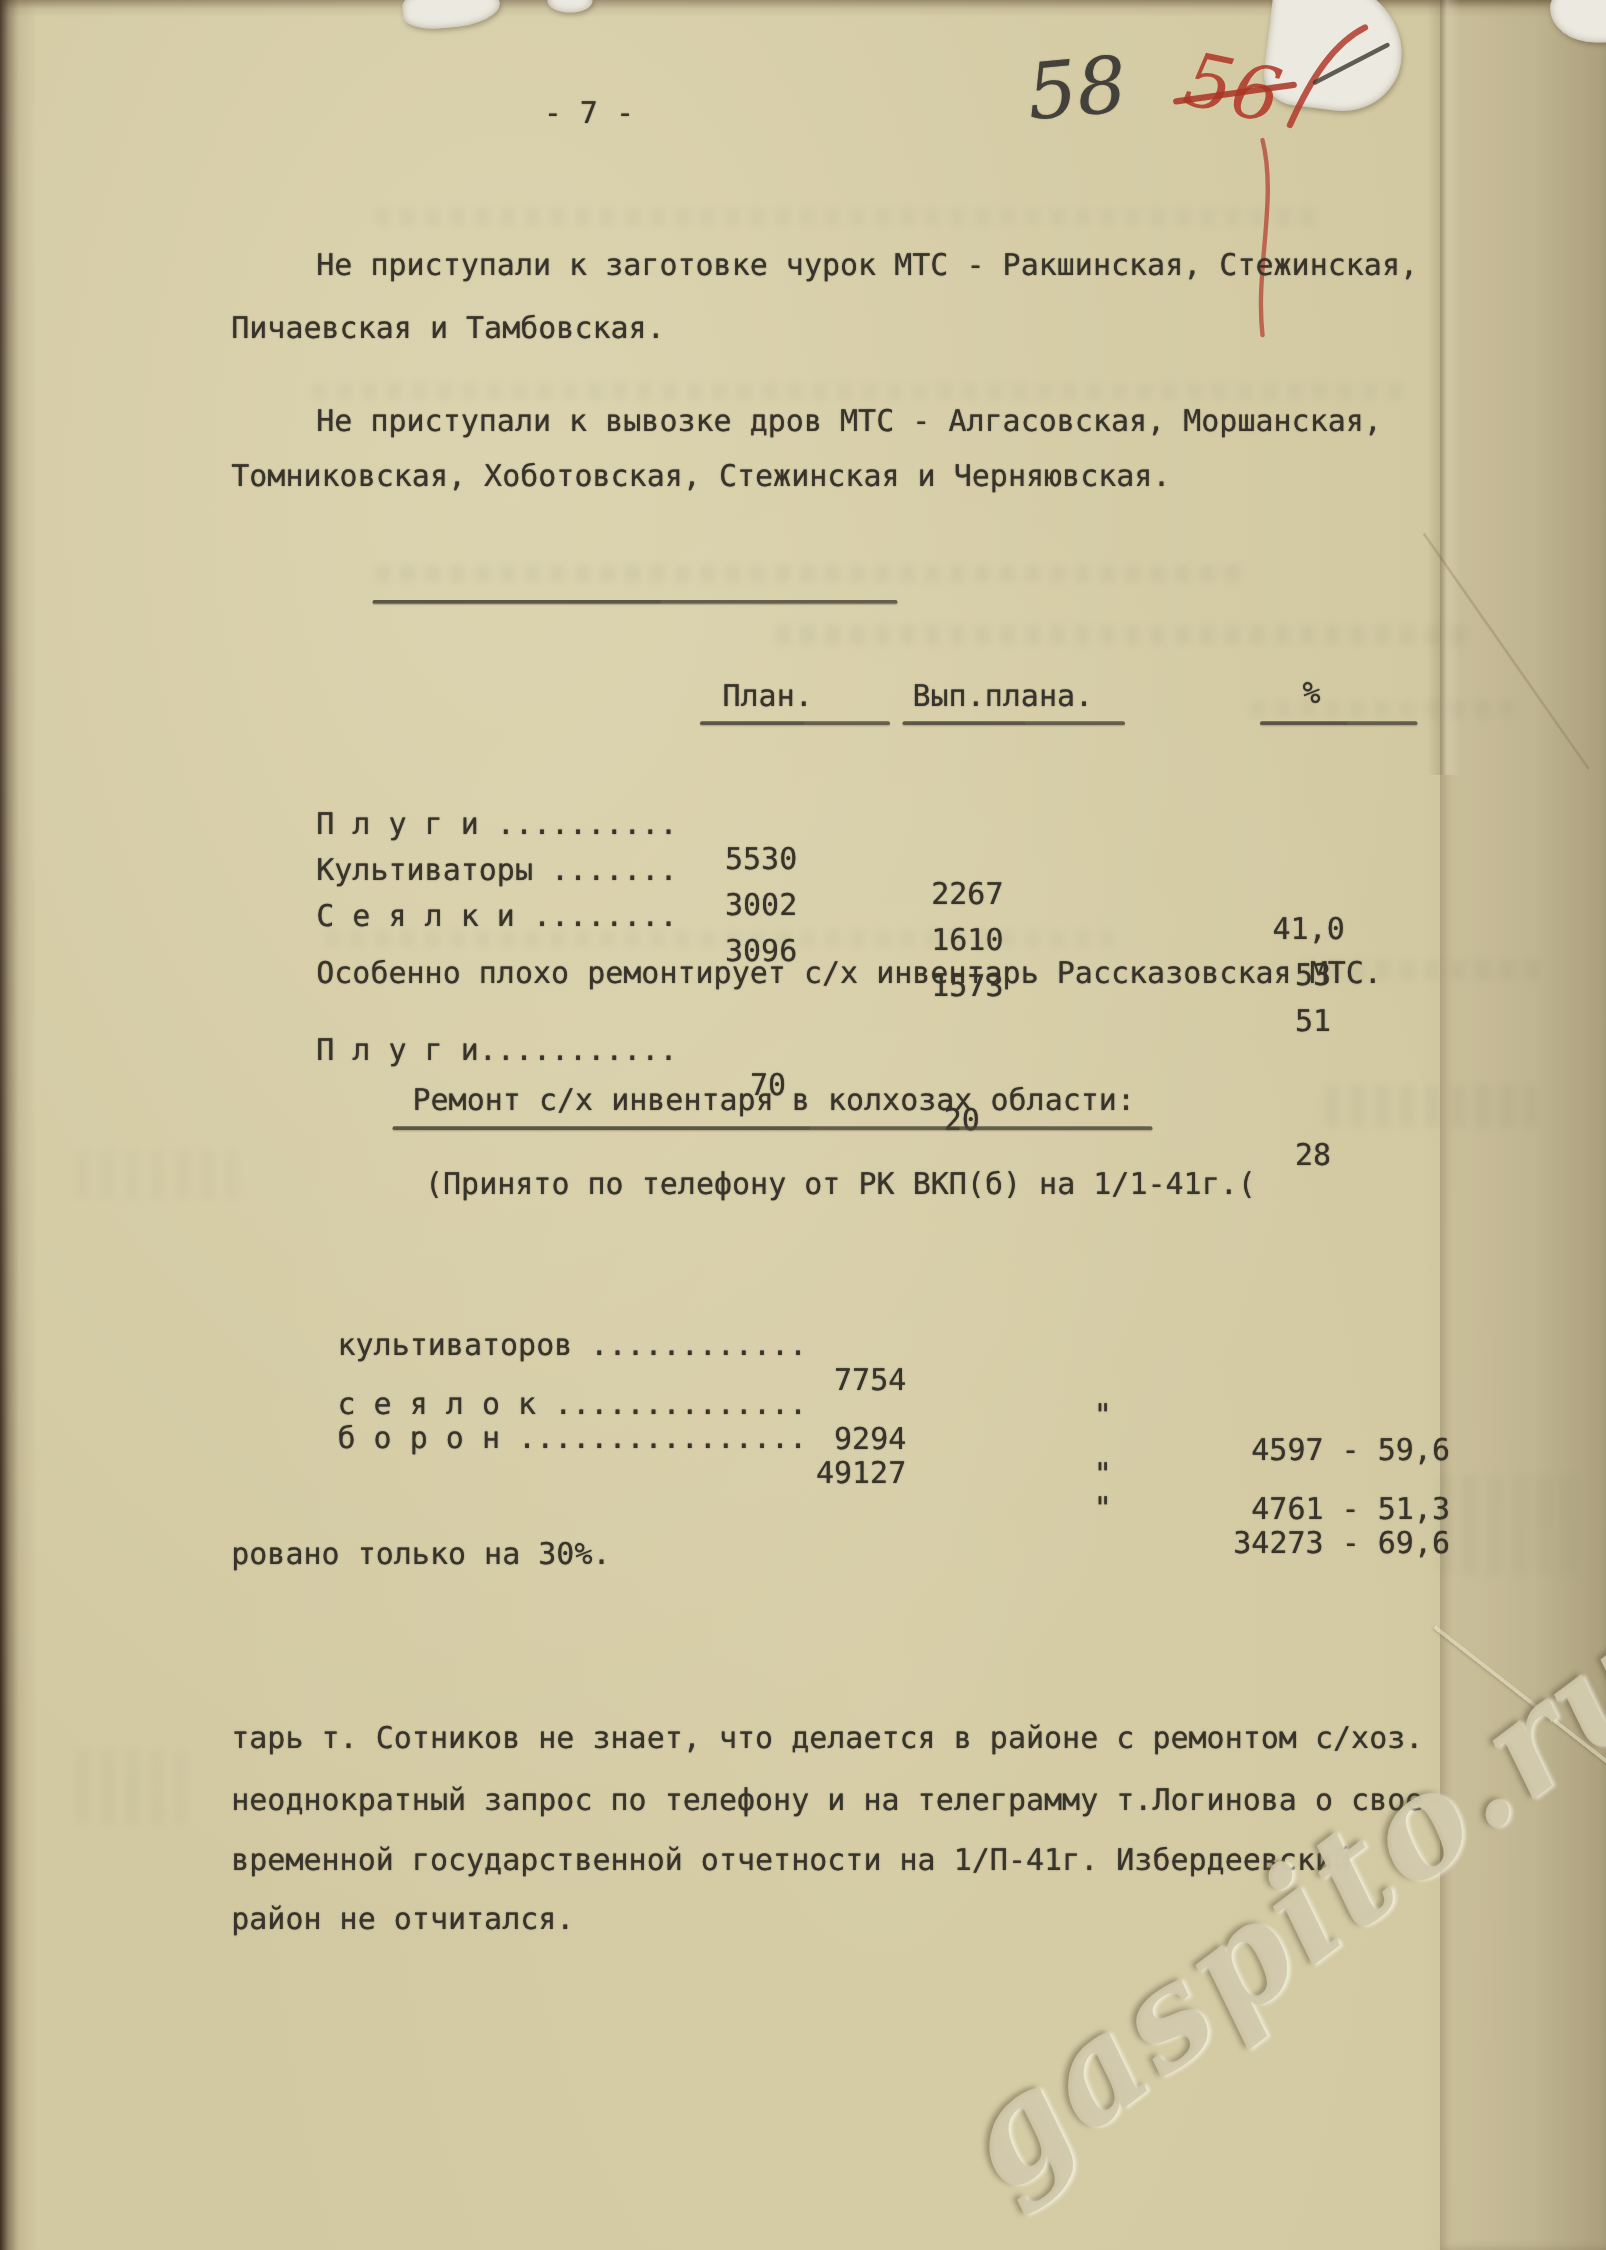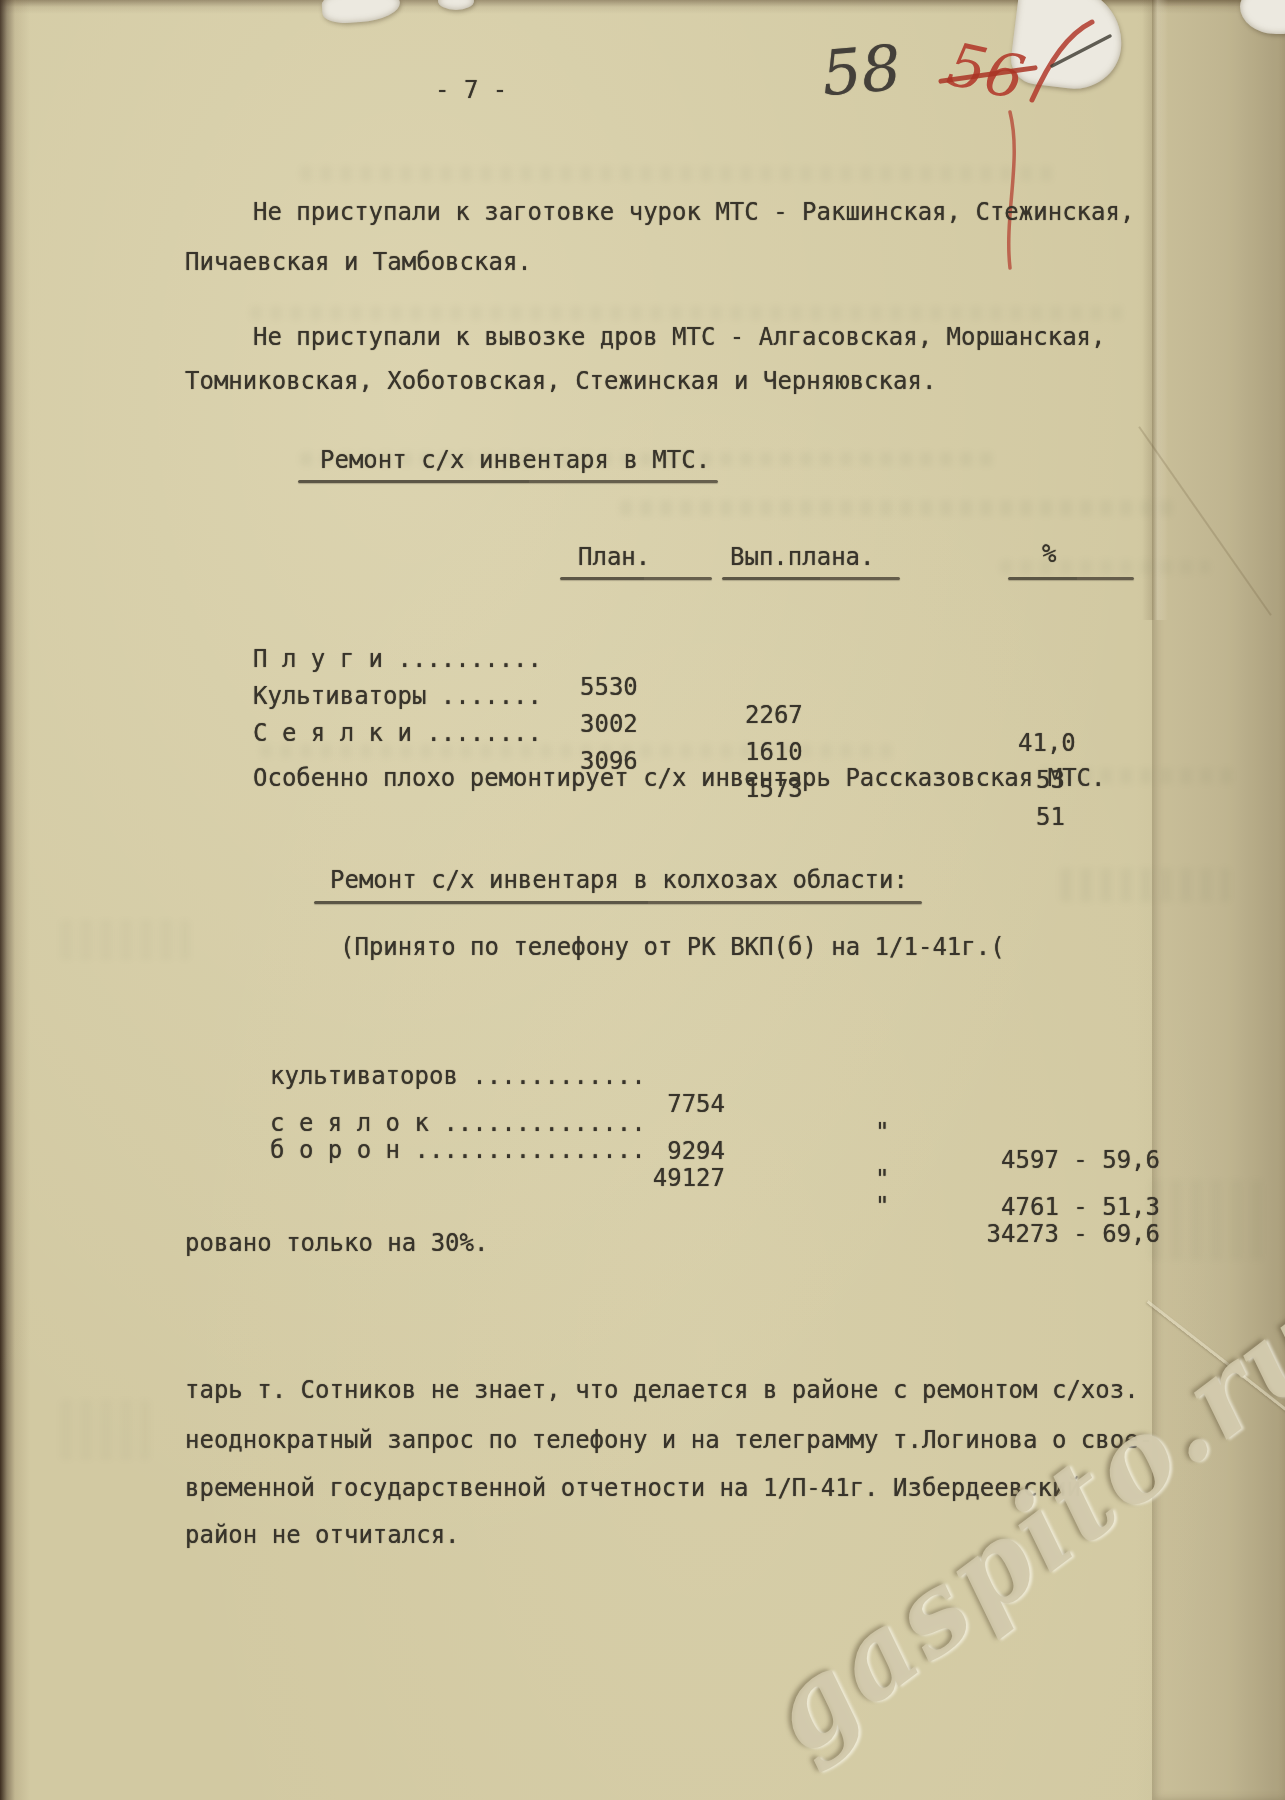--- a/index.html
+++ b/index.html
@@ -86,21 +86,20 @@
   </svg>
 
   <div class="t" style="left:435px; top:76px;">- 7 -</div>
 
   <div class="t" style="left:253px; top:198px;">Не приступали к заготовке чурок МТС - Ракшинская, Стежинская,</div>
   <div class="t" style="left:185px; top:248px;">Пичаевская и Тамбовская.</div>
 
   <div class="t" style="left:253px; top:323px;">Не приступали к вывозке дров МТС - Алгасовская, Моршанская,</div>
   <div class="t" style="left:185px; top:367px;">Томниковская, Хоботовская, Стежинская и Черняювская.</div>
 
-  <div class="t" style="left:320px; top:446px;">Ремонт с/х инвентаря в МТС.</div>
   <div class="rule" style="left:298px; top:480px; width:420px;"></div>
 
   <div class="t" style="left:578px; top:543px;">План.</div>
   <div class="t" style="left:730px; top:543px;">Вып.плана.</div>
   <div class="t" style="left:1042px; top:540px;">%</div>
   <div class="rule" style="left:560px; top:577px; width:152px;"></div>
   <div class="rule" style="left:722px; top:577px; width:178px;"></div>
   <div class="rule" style="left:1008px; top:577px; width:126px;"></div>
 
   <div class="t" style="left:0; top:617px; width:1285px;">
@@ -116,20 +115,26 @@
     <span class="cell" style="left:1036px;">53</span>
   </div>
   <div class="t" style="left:0; top:691px; width:1285px;">
     <span class="cell" style="left:253px;">С е я л к и ........</span>
     <span class="cell" style="left:580px;">3096</span>
     <span class="cell" style="left:745px;">1573</span>
     <span class="cell" style="left:1036px;">51</span>
   </div>
 
   <div class="t" style="left:253px; top:764px;">Особенно плохо ремонтирует с/х инвентарь Рассказовская МТС.</div>
+  <div class="t" style="left:0; top:798px; width:1285px;">
+    <span class="cell" style="left:253px;">П л у г и...........</span>
+    <span class="cell" style="left:600px;">70</span>
+    <span class="cell" style="left:755px;">20</span>
+    <span class="cell" style="left:1036px;">28</span>
+  </div>
 
   <div class="t" style="left:330px; top:866px;">Ремонт с/х инвентаря в колхозах области:</div>
   <div class="rule" style="left:314px; top:901px; width:608px;"></div>
   <div class="t" style="left:340px; top:933px;">(Принято по телефону от РК ВКП(б) на 1/1-41г.(</div>
 
   <div class="t" style="left:0; top:1034px; width:1285px;">
     <span class="cell" style="left:270px;">культиваторов ............</span>
     <span class="cell num-right" style="left:575px; width:150px;">7754</span>
     <span class="cell" style="left:875px;">"</span>
     <span class="cell num-right" style="left:960px; width:200px;">4597 - 59,6</span>

